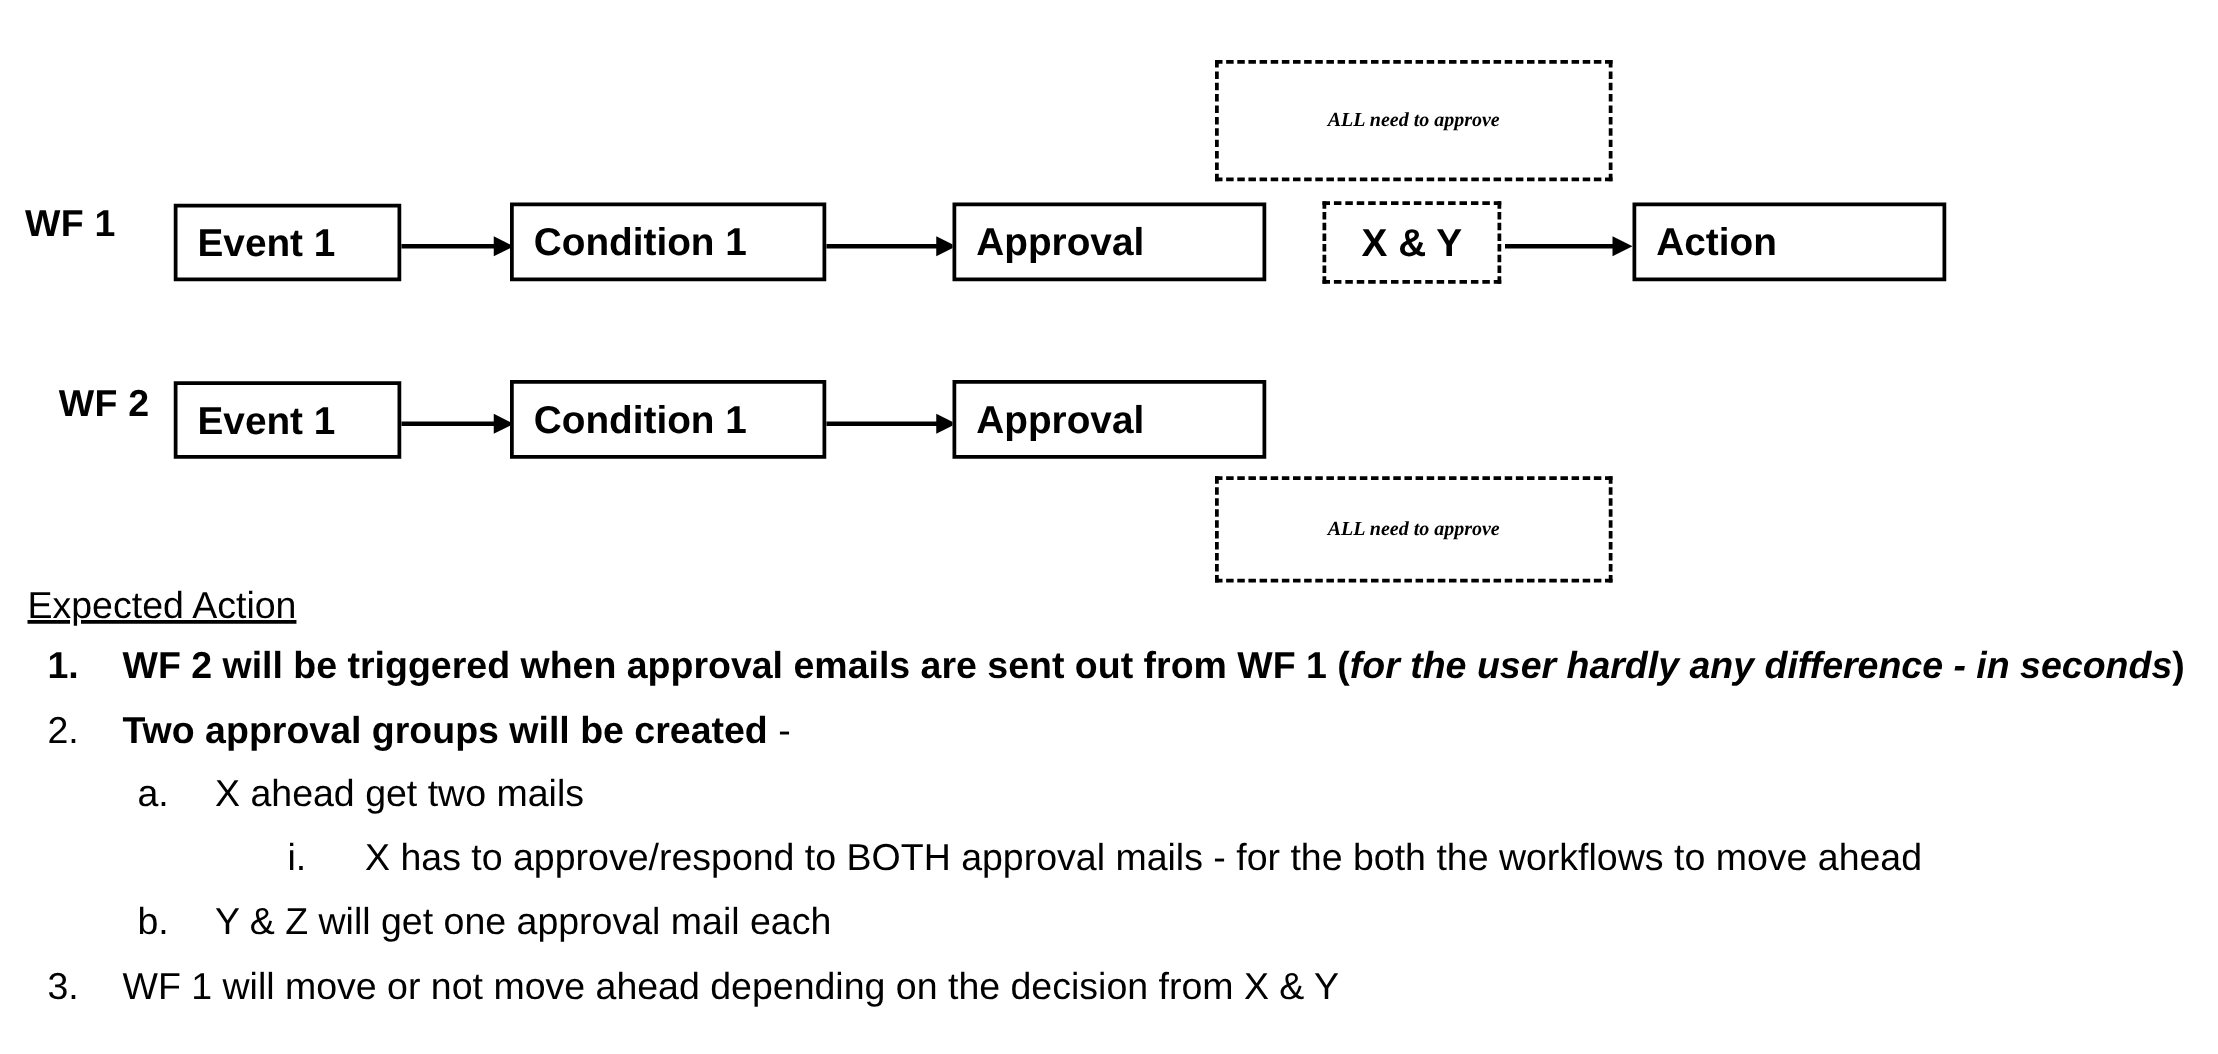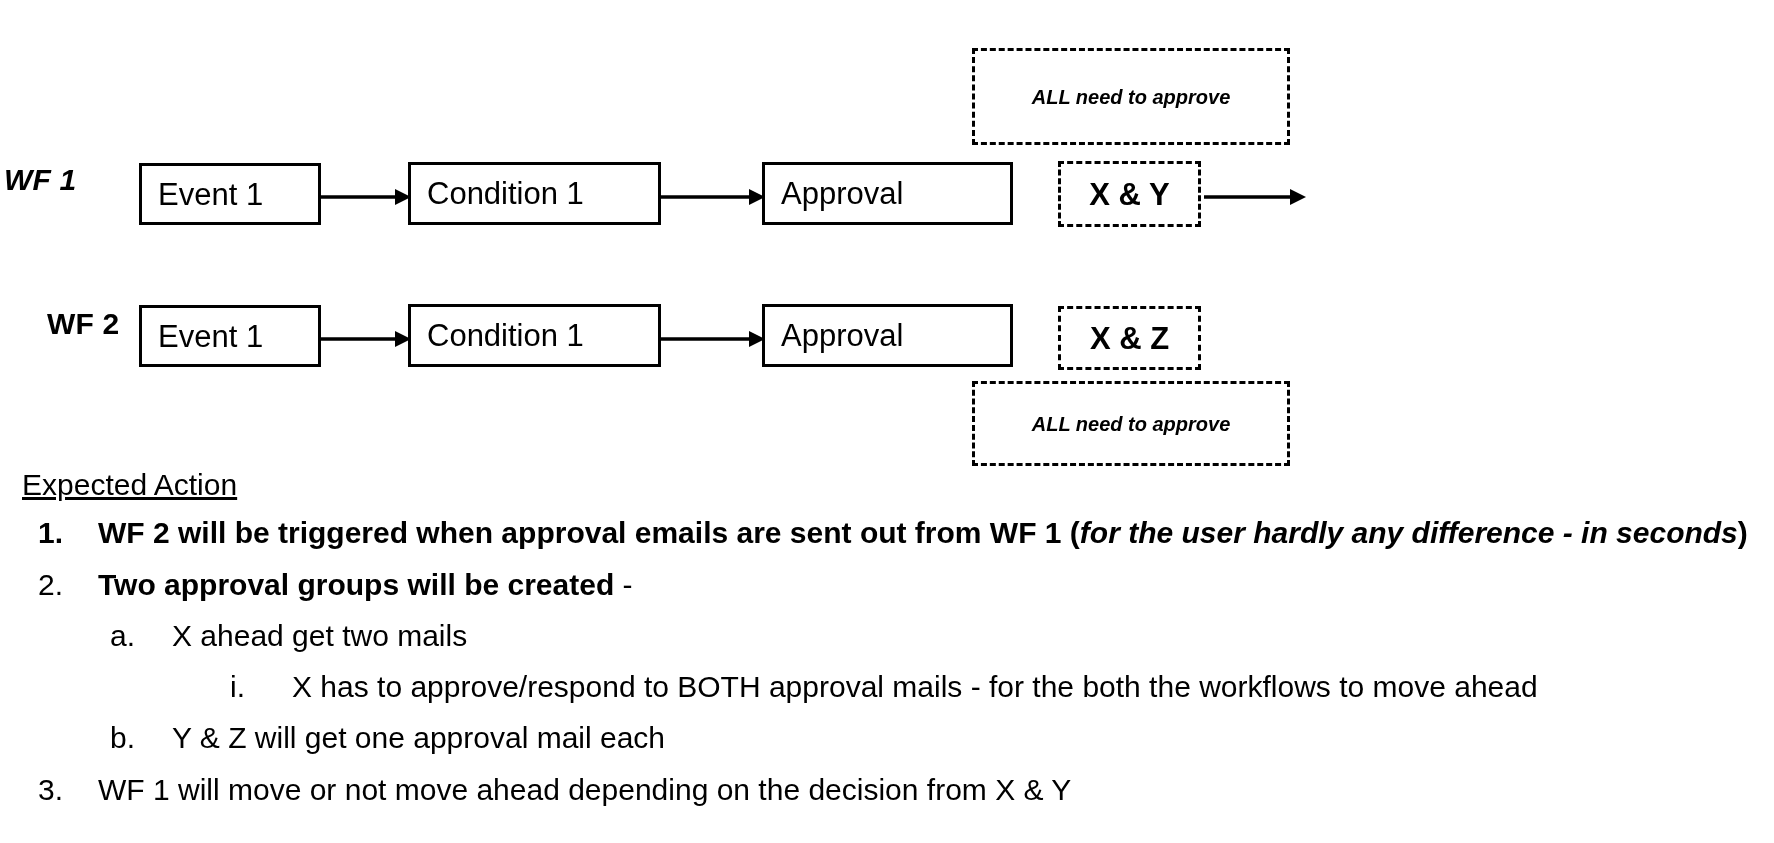--- a/index.html
+++ b/index.html
@@ -36,21 +36,21 @@
     position: absolute;
     box-sizing: border-box;
     border: 3px solid #000;
     background: #fff;
     display: flex;
     align-items: center;
     padding-left: 16px;
   }
   .node .node-label {
     font-size: 31px;
-    font-weight: normal;
+    font-weight: bold;
     white-space: nowrap;
     line-height: 1;
   }
 
   .dashed-node {
     position: absolute;
     box-sizing: border-box;
     border: 3px dashed #000;
     background: #fff;
     display: flex;
@@ -67,25 +67,26 @@
   .note-box {
     position: absolute;
     box-sizing: border-box;
     border: 3px dashed #000;
     background: #fff;
     display: flex;
     align-items: center;
     justify-content: center;
   }
   .note-box .note-label {
-    font-size: 20px;
+    font-size: 16px;
     font-weight: bold;
     font-style: italic;
     white-space: nowrap;
     line-height: 1;
+    font-family: Liberation Serif, serif;
   }
 
   .arrow {
     position: absolute;
     height: 22px;
   }
 
   
   #results {
     position: absolute;
@@ -116,21 +117,21 @@
   .lvl2 .li-marker { width: 62px; }
   .lvl3 .li-marker { width: 62px; }
   .bold { font-weight: bold; }
   .ital { font-style: italic; }
 </style>
 </head>
 <body>
 
 <div id="diagram">
 
-  <div class="wf-label" style="left:4px; top:163px;font-style:italic;">WF 1</div>
+  <div class="wf-label" style="left:20px; top:163px;">WF 1</div>
 
   <div class="note-box" style="left:972px; top:48px; width:318px; height:97px;">
     <span class="note-label">ALL need to approve</span>
   </div>
 
   <div class="node" style="left:139px; top:163px; width:182px; height:62px;">
     <span class="node-label">Event 1</span>
   </div>
 
   <svg class="arrow" style="left:321px; top:186px; width:90px;" viewBox="0 0 90 22">
@@ -153,20 +154,23 @@
 
   <div class="dashed-node" style="left:1058px; top:161px; width:143px; height:66px;">
     <span class="node-label">X &amp; Y</span>
   </div>
 
   <svg class="arrow" style="left:1204px; top:186px; width:102px;" viewBox="0 0 102 22">
     <line x1="0" y1="11" x2="88" y2="11" stroke="#000" stroke-width="3.5"></line>
     <polygon points="86,3 102,11 86,19" fill="#000"></polygon>
   </svg>
 
+  <div class="node" style="left:1306px; top:162px; width:251px; height:63px;">
+    <span class="node-label">Action</span>
+  </div>
 
   <div class="wf-label" style="left:12px; top:307px;margin-left:35px;">WF 2</div>
 
   <div class="node" style="left:139px; top:305px; width:182px; height:62px;">
     <span class="node-label">Event 1</span>
   </div>
 
   <svg class="arrow" style="left:321px; top:328px; width:90px;" viewBox="0 0 90 22">
     <line x1="0" y1="11" x2="76" y2="11" stroke="#000" stroke-width="3.5"></line>
     <polygon points="74,3 90,11 74,19" fill="#000"></polygon>
@@ -178,23 +182,20 @@
 
   <svg class="arrow" style="left:661px; top:328px; width:104px;" viewBox="0 0 104 22">
     <line x1="0" y1="11" x2="90" y2="11" stroke="#000" stroke-width="3.5"></line>
     <polygon points="88,3 104,11 88,19" fill="#000"></polygon>
   </svg>
 
   <div class="node" style="left:762px; top:304px; width:251px; height:63px;">
     <span class="node-label">Approval</span>
   </div>
 
-  <div class="dashed-node" style="left:1058px; top:306px; width:143px; height:64px;">
-    <span class="node-label">X &amp; Z</span>
-  </div>
 
   <div class="note-box" style="left:972px; top:381px; width:318px; height:85px;">
     <span class="note-label">ALL need to approve</span>
   </div>
 
 </div>
 
 <div id="results">
   <div class="result-heading">Expected Action</div>
   <div id="results-list">

